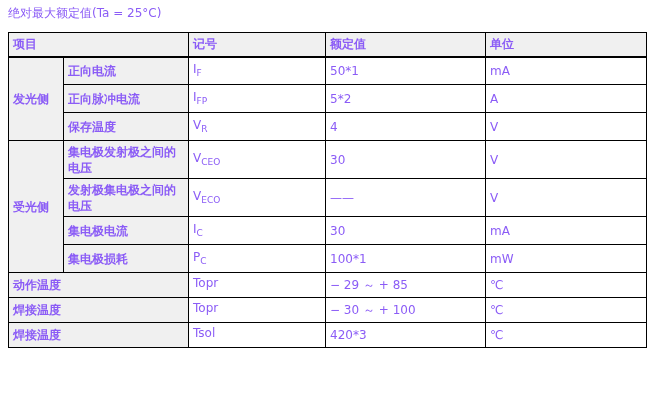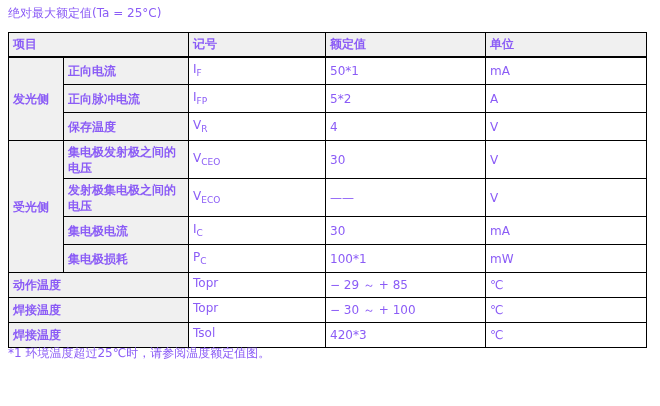--- a/index.html
+++ b/index.html
@@ -150,16 +150,15 @@
       <tr class="h24">
         <th colspan="2">焊接温度</th>
         <td><span>Tsol</span><span class="sym-sub"></span></td>
         <td>420*3</td>
         <td>℃</td>
       </tr>
     </tbody>
   </table>
 
   <div class="footnotes">
-    <div class="fn">*1 环境温度超过25℃时，请参阅温度额定值图。</div>
   </div>
 
 </div>
 
 </body></html>

